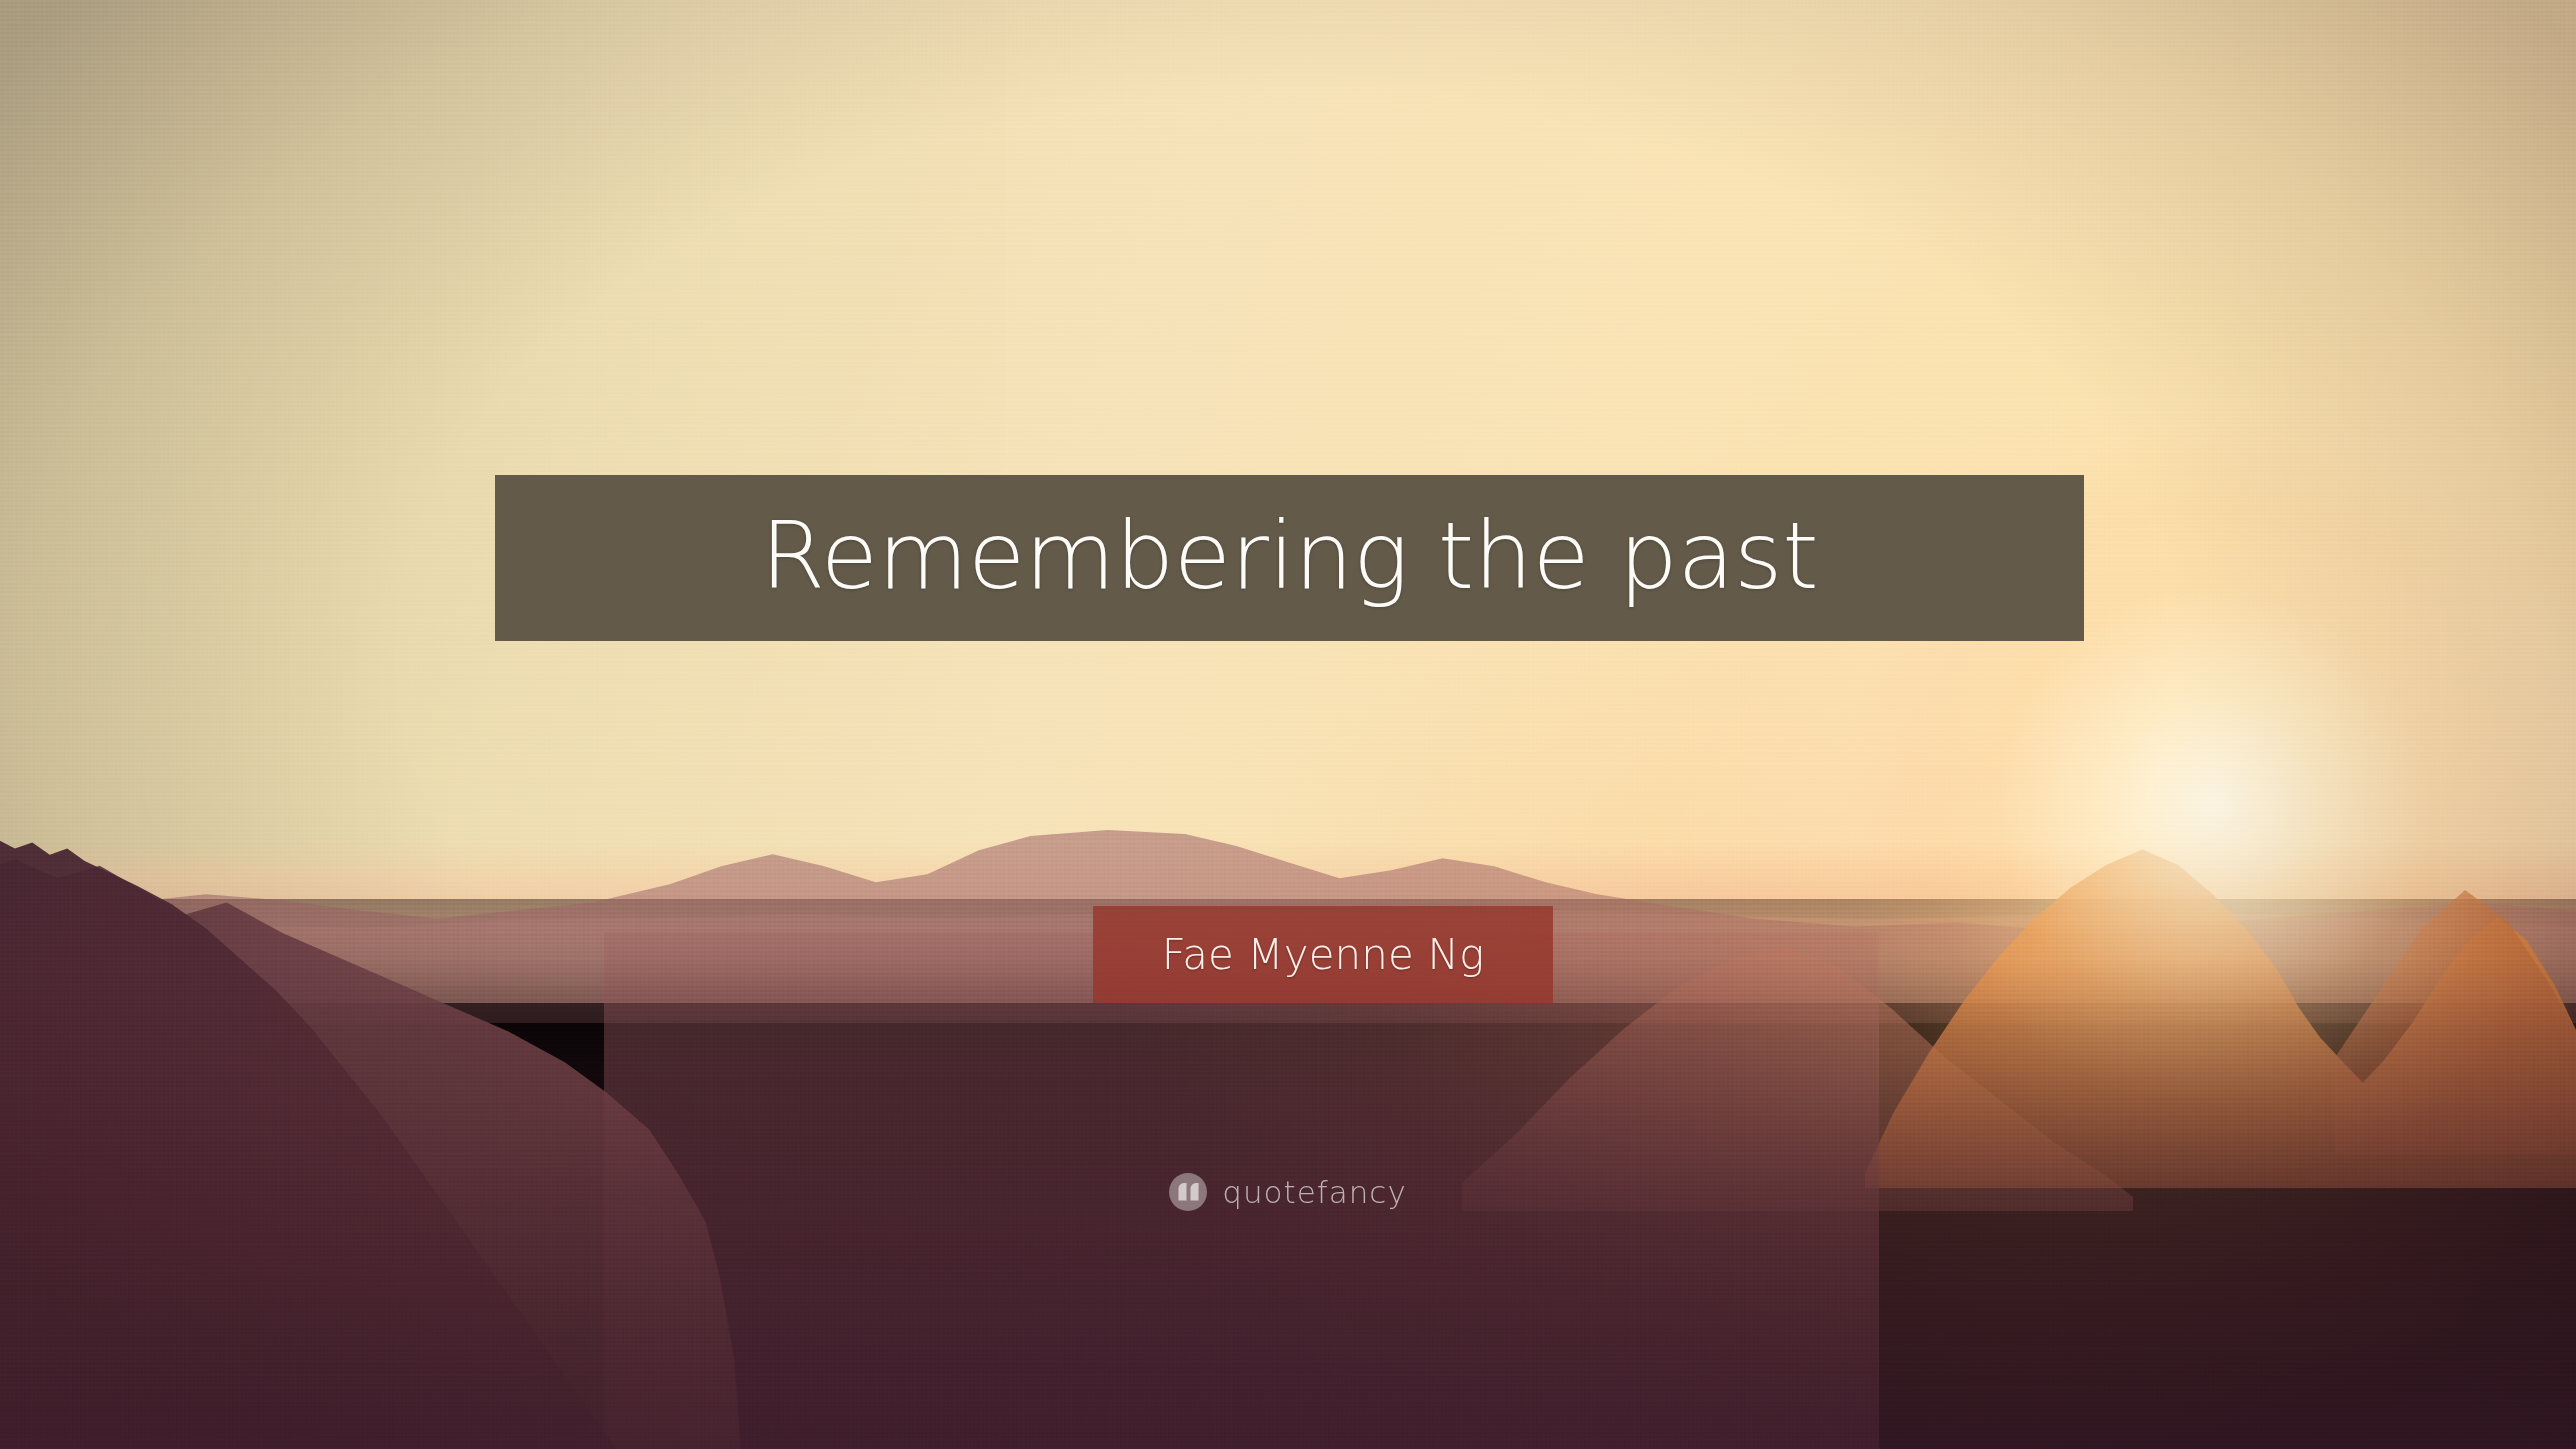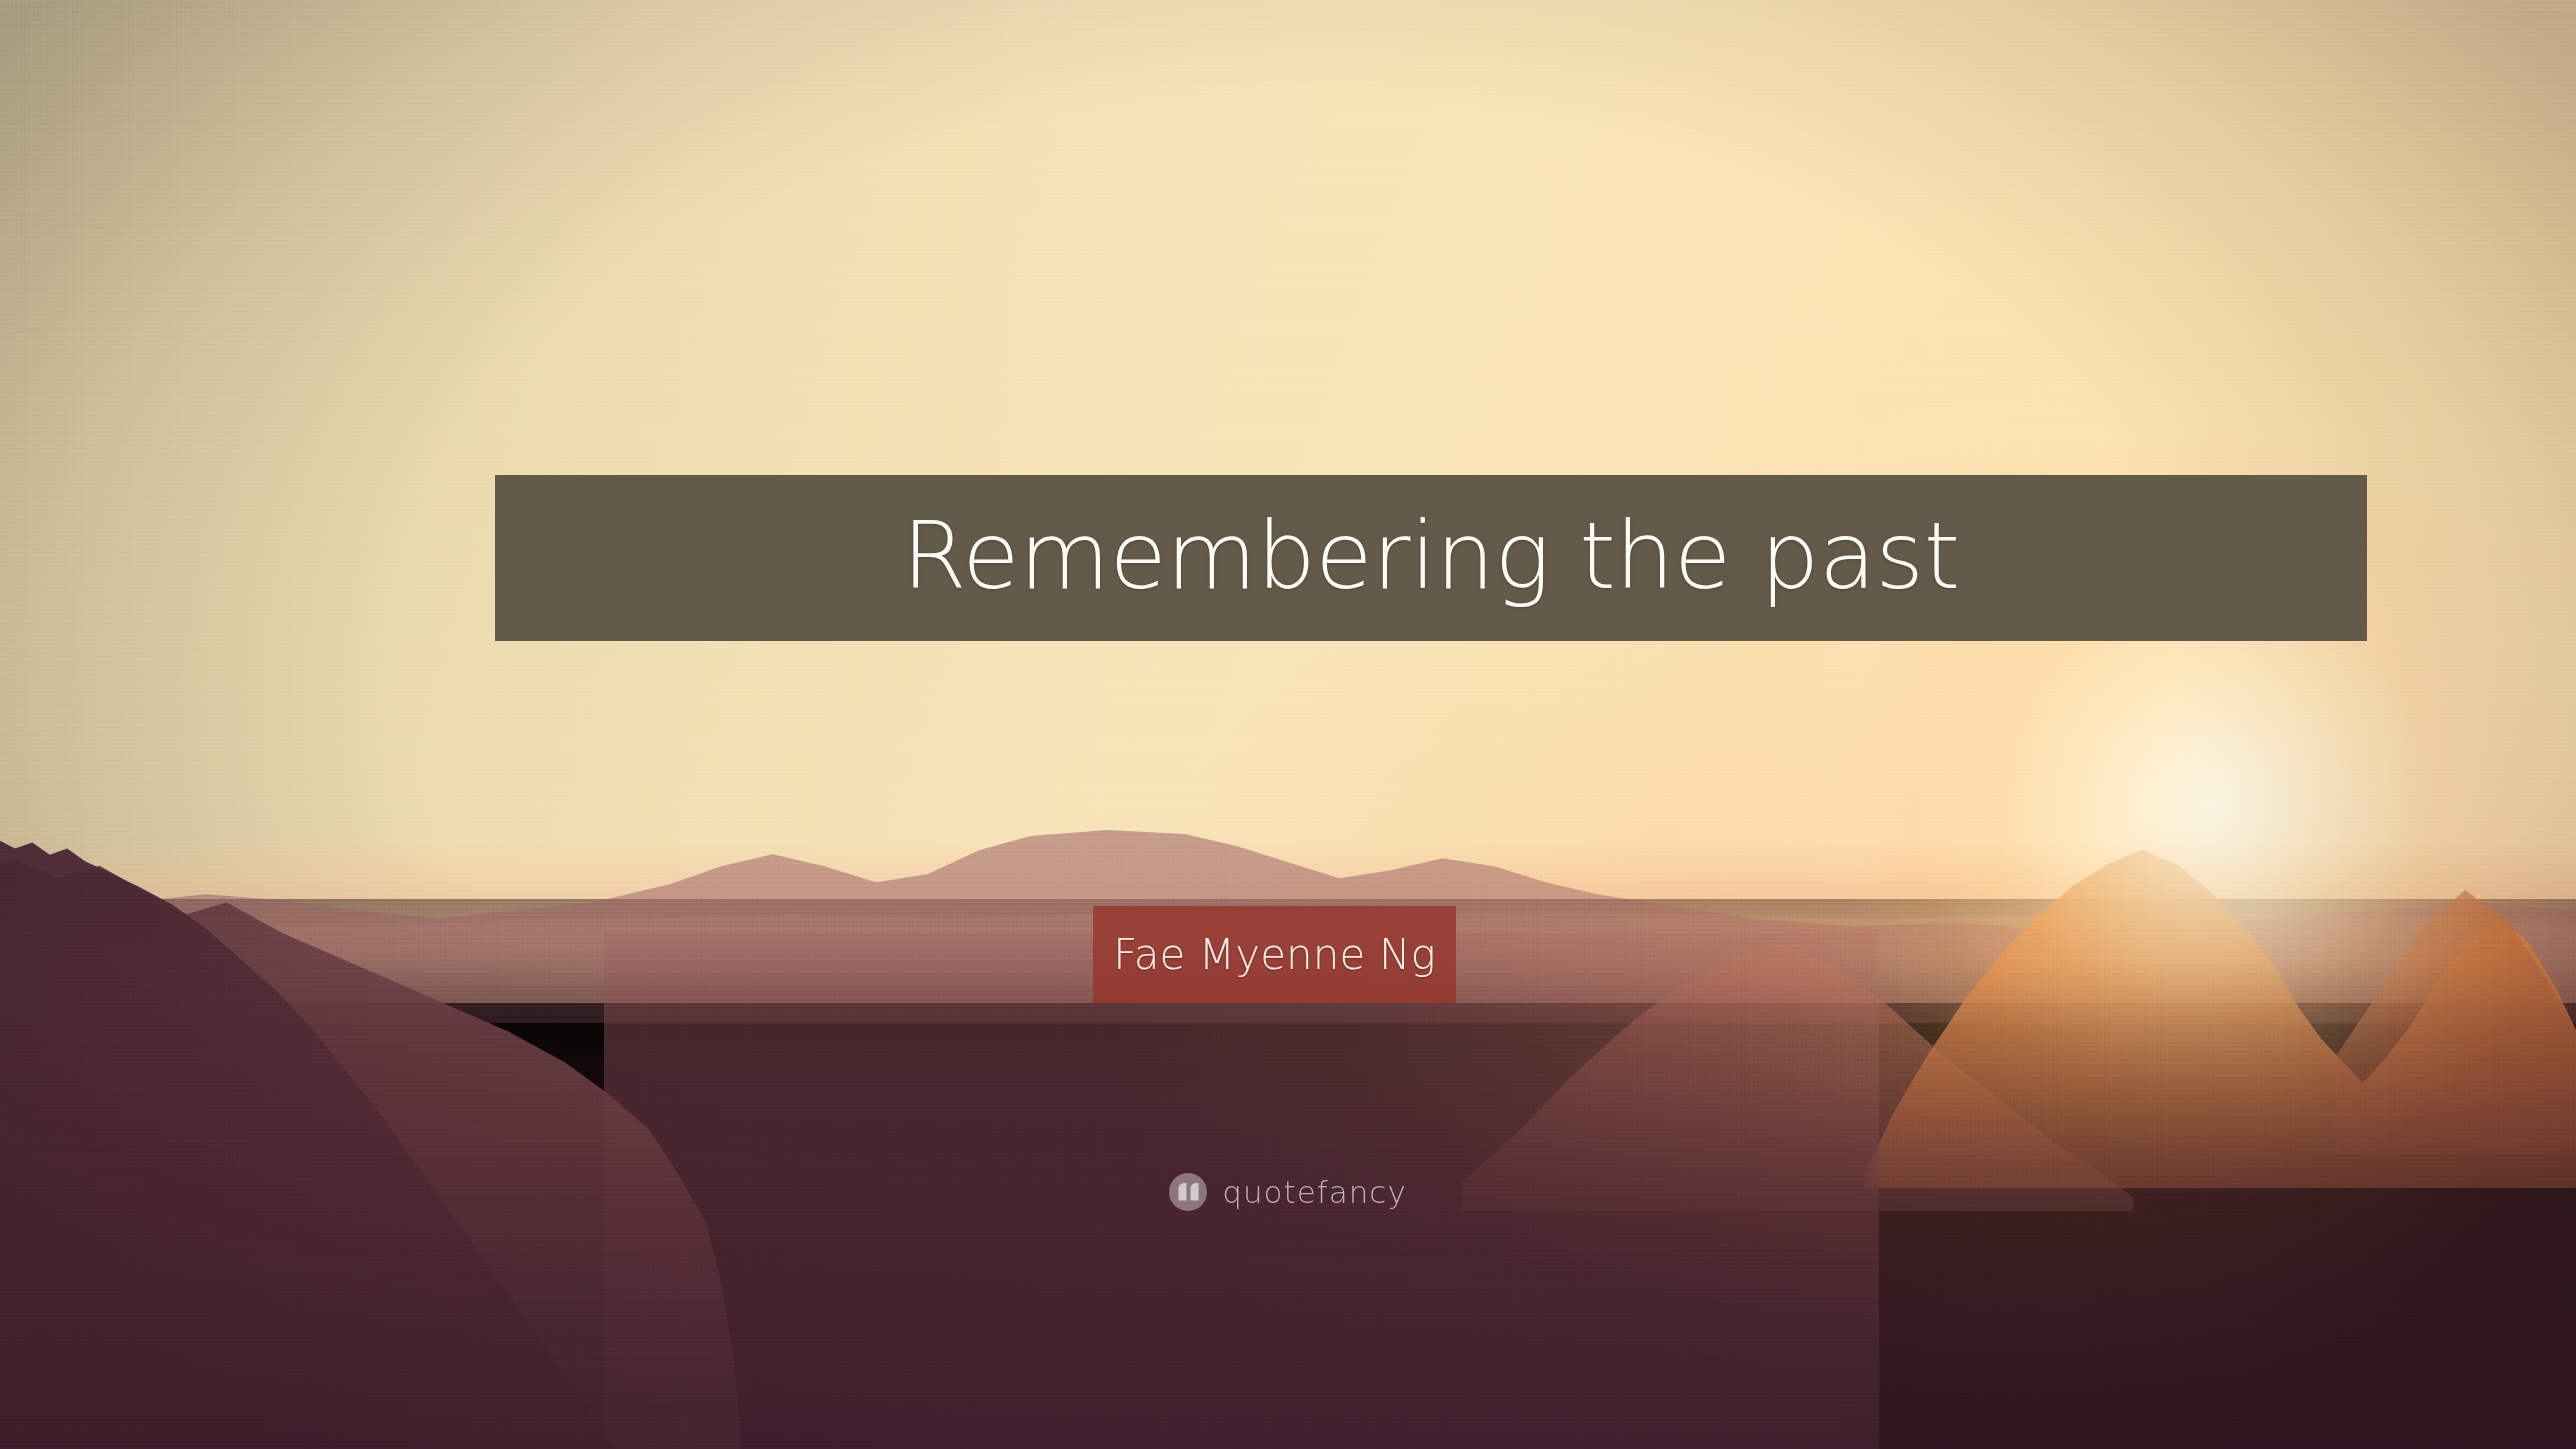--- a/index.html
+++ b/index.html
@@ -198,21 +198,21 @@
     background-image:
       repeating-linear-gradient(0deg, rgba(255,255,255,.5) 0 0.7px, rgba(0,0,0,.5) 0.7px 1.3px),
       repeating-linear-gradient(90deg, rgba(255,255,255,.4) 0 0.7px, rgba(0,0,0,.4) 0.7px 1.3px);
     mix-blend-mode:overlay;
   }
 
   
   .quote-block {
     position:absolute;
     left:495px; top:475px;
-    width:1872px;
+    width:1589px;
     display:flex; flex-direction:column; align-items:stretch;
     z-index:20;
   }
   .quote-line {
     background:#635A49;
     color:#FDFBF7;
     font-size:93px;
     line-height:1.0;
     font-weight:300;
     letter-spacing:-0.3px;
@@ -223,21 +223,21 @@
     white-space:nowrap;
     box-sizing:border-box;
   }
   .quote-line-1 { padding:35px 20px 38px; }
   .quote-line-2 { padding:29.5px 20px 35px; margin-top:19px; }
 
   
   .author-box {
     position:absolute;
     left:1093px; top:906px;
-    width:363px; height:97px;
+    width:460px; height:97px;
     background:rgba(150,52,42,0.80);
     display:flex; align-items:center; justify-content:center;
     z-index:20;
   }
   .author-name {
     color:#FCEFEA;
     font-size:42px;
     font-weight:300;
     line-height:1;
     letter-spacing:0.1px;

